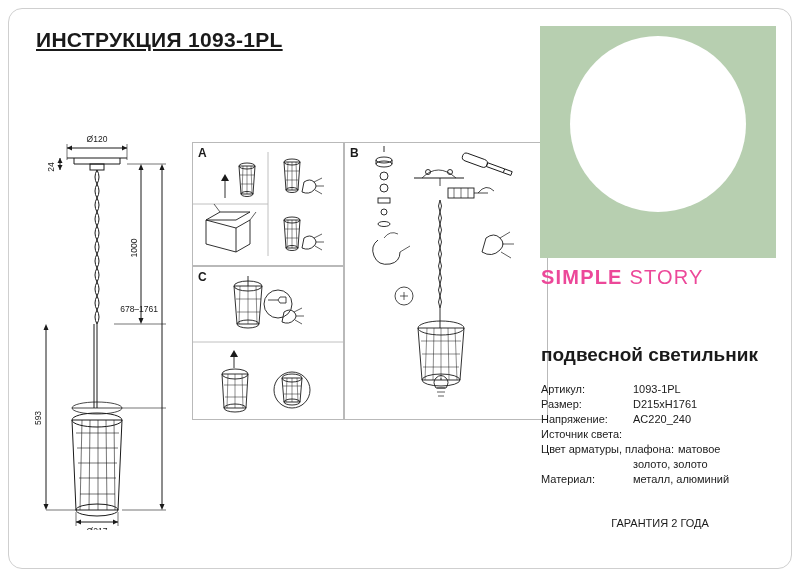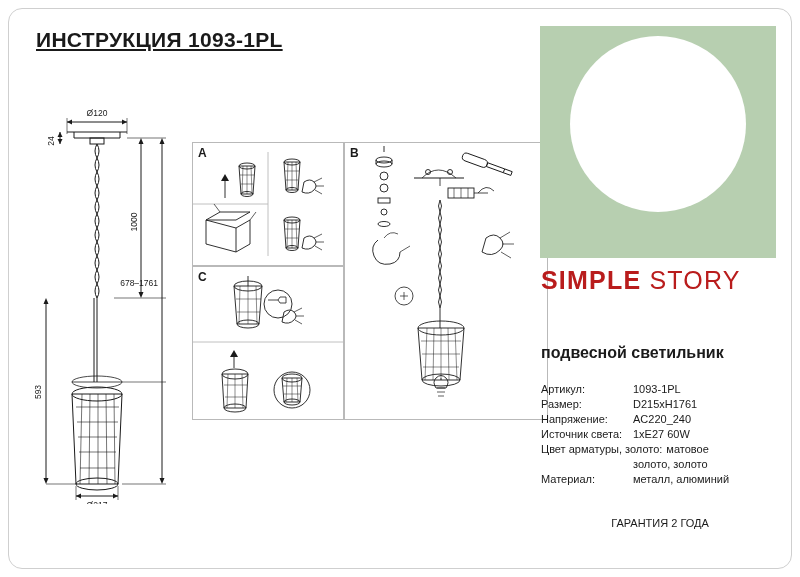--- a/index.html
+++ b/index.html
@@ -14,21 +14,21 @@
   .frame{
     position:absolute;left:8px;top:8px;width:784px;height:561px;
     border:1px solid #cfcfcf;border-radius:14px;box-sizing:border-box;
   }
   .title{
     position:absolute;left:36px;top:28px;
     font-size:21px;font-weight:bold;letter-spacing:0.3px;text-decoration:underline;
   }
 
   
-  .tech{position:absolute;left:24px;top:104px;width:160px;height:400px;}
+  .tech{position:absolute;left:24px;top:130px;width:160px;height:400px;}
   .dim-text{font-size:8.5px;fill:#1a1a1a;font-family:"Liberation Sans", sans-serif;}
 
   
   .panels{position:absolute;left:192px;top:142px;width:356px;height:278px;}
   .panel{position:absolute;border:1px solid #b9b9b9;box-sizing:border-box;background:#fff;}
   .pA{left:0;top:0;width:152px;height:124px;}
   .pC{left:0;top:124px;width:152px;height:154px;}
   .pB{left:152px;top:0;width:204px;height:278px;border-left:1px solid #b9b9b9;}
   .plabel{position:absolute;font-size:12px;font-weight:bold;}
   .lA{left:6px;top:4px;}
@@ -36,27 +36,27 @@
   .lB{left:158px;top:4px;}
 
   
   .card{position:absolute;left:540px;top:26px;width:236px;height:232px;background:#b7cfb0;}
   .bulb{
     position:absolute;left:570px;top:36px;width:176px;height:176px;border-radius:50%;
     background:#ffffff;
   }
   .brand{
     position:absolute;left:541px;top:266px;
-    font-size:25px;letter-spacing:1.2px;color:#b91c1c;
+    font-size:20px;letter-spacing:1.2px;color:#ec4899;
     font-family:"Liberation Sans", sans-serif;
   }
   .brand b{font-weight:bold;}
   .brand span{font-weight:normal;}
   .subtitle{
-    position:absolute;left:541px;top:344px;font-size:16px;font-weight:bold;color:#1a1a1a;
+    position:absolute;left:541px;top:344px;font-size:19px;font-weight:bold;color:#1a1a1a;
   }
   .specs{
     position:absolute;left:541px;top:382px;width:240px;font-size:11px;line-height:15px;
   }
   .spec-row{display:flex;width:100%;}
   .spec-key{width:92px;flex:0 0 92px;color:#1a1a1a;}
   .spec-val{flex:1;color:#1a1a1a;}
   .spec-val-2{margin-left:92px;}
   .footer{
     position:absolute;left:540px;top:516px;width:240px;text-align:center;
@@ -351,24 +351,23 @@
     <div class="spec-row">
       <div class="spec-key">Размер:</div>
       <div class="spec-val">D215xH1761</div>
     </div>
     <div class="spec-row">
       <div class="spec-key">Напряжение:</div>
       <div class="spec-val">AC220_240</div>
     </div>
     <div class="spec-row">
       <div class="spec-key">Источник света:</div>
-      <div class="spec-val">1xE27 60W</div>
-    </div>
-    <div class="spec-row">
-      <div class="spec-key" style="width:auto;flex:0 0 auto;">Цвет арматуры, золото:</div>
+    </div>
+    <div class="spec-row">
+      <div class="spec-key" style="width:auto;flex:0 0 auto;">Цвет арматуры, плафона:</div>
       <div class="spec-val" style="padding-left:4px;">матовое</div>
     </div>
     <div class="spec-row">
       <div class="spec-val-2">золото, золото</div>
     </div>
     <div class="spec-row">
       <div class="spec-key">Материал:</div>
       <div class="spec-val">металл, алюминий</div>
     </div>
   </div>

